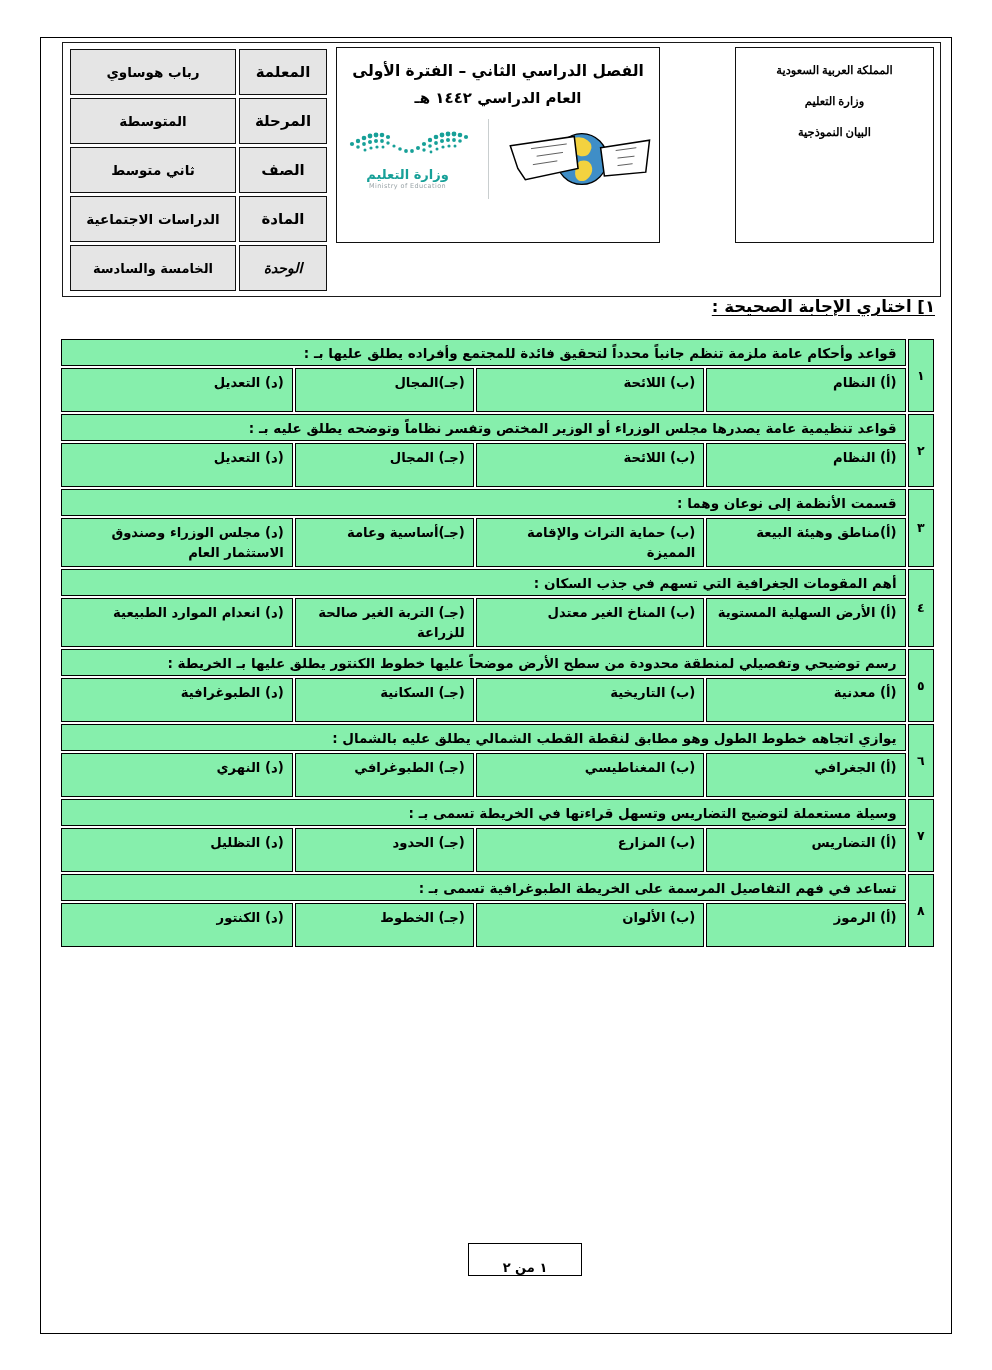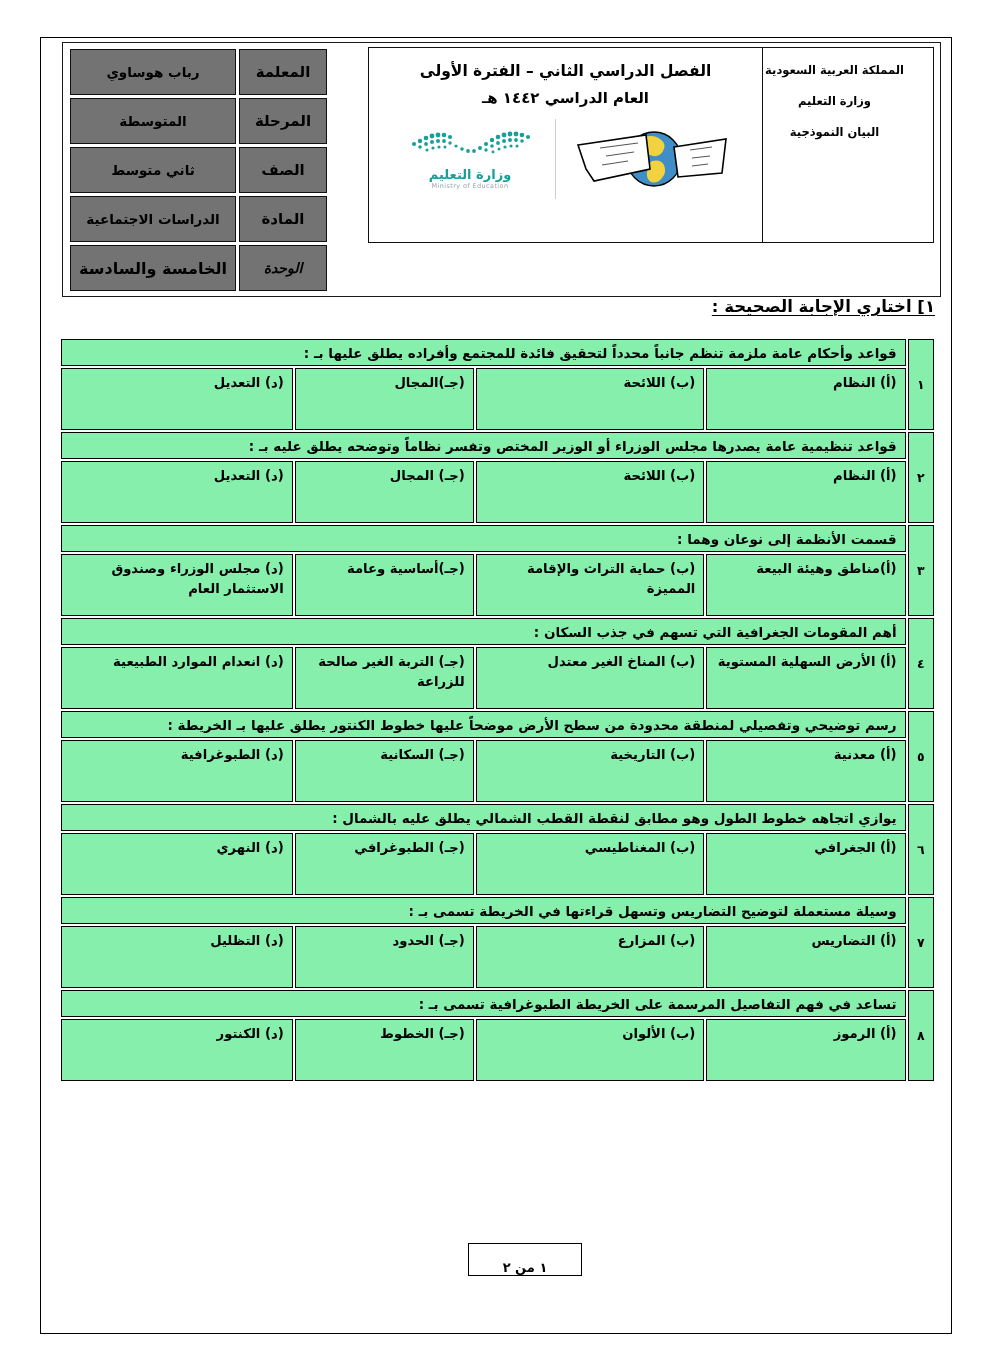--- a/index.html
+++ b/index.html
@@ -3,47 +3,47 @@
 <meta charset="utf-8">
 <style>
   html,body{margin:0;padding:0;background:#ffffff;}
   body{width:992px;height:1370px;position:relative;font-family:"DejaVu Sans",sans-serif;color:#000;}
   .sheet{position:absolute;inset:0;background:#fff;}
   .frame{position:absolute;left:40px;top:37px;width:910px;height:1295px;border:1.5px solid #000;}
 
   
   .hdr-outer{position:absolute;left:62px;top:42px;width:877px;height:253px;border:1.5px solid #1a1a1a;}
   .box{position:absolute;border:1.8px solid #111;background:#fff;box-sizing:border-box;}
-  .hdr-right{left:735px;top:47px;width:199px;height:196px;text-align:center;font-weight:700;font-size:11.5px;line-height:1.55;padding-top:14px;}
+  .hdr-right{left:735px;top:47px;width:199px;height:196px;text-align:center;font-weight:700;font-size:11.5px;line-height:1.55;padding-top:14px;font-family:Liberation Serif, serif;}
   .hdr-right div{margin-bottom:13px;padding:0 6px;}
-  .hdr-mid{left:336px;top:47px;width:395px;height:196px;text-align:center;margin-left:32px;}
+  .hdr-mid{left:336px;top:47px;width:324px;height:196px;text-align:center;}
   .hdr-mid .t1{font-weight:700;font-size:15.5px;margin-top:14px;}
   .hdr-mid .t2{font-weight:700;font-size:15px;margin-top:9px;}
   .logo-row{direction:ltr;display:flex;align-items:center;justify-content:center;gap:10px;margin-top:10px;}
   .moe{width:150px;text-align:center;}
   .moe .moe-ar{color:#17a098;font-weight:700;font-size:13px;margin-top:1px;}
   .moe .moe-en{color:#9aa4a8;font-size:6.5px;letter-spacing:.4px;}
   .logo-divider{width:1px;height:80px;background:#c9cecf;}
   .hdr-bank{left:336px;top:247px;width:598px;height:44px;font-weight:700;font-size:13.5px;text-align:right;padding:6px 8px 0 0;}
   .info-tbl{position:absolute;left:67px;top:46px;width:263px;border-collapse:separate;border-spacing:3px;direction:rtl;}
-  .info-tbl td{border:1.8px solid #111;font-weight:700;vertical-align:middle;background:#737373;}
+  .info-tbl td{border:1.8px solid #111;font-weight:700;vertical-align:middle;background:#e5e5e5;}
   .info-tbl td.lbl{width:84px;height:42px;text-align:center;font-size:15px;}
   .info-tbl td.val{text-align:center;font-size:13.5px;}
-  .info-tbl tr.small td.val{font-size:16px;}
+  .info-tbl tr.small td.val{font-size:13px;}
   .info-tbl tr.small td.lbl{font-size:14px;font-style:italic;}
 
   
   .section-heading{position:absolute;right:57px;top:297px;font-weight:700;font-size:16.5px;text-decoration:underline;text-underline-offset:3px;}
 
   
   .qtbl{position:absolute;left:59px;top:337px;width:877px;border-collapse:separate;border-spacing:2.5px;direction:rtl;}
   .qtbl td{border:1.5px solid #000;box-sizing:border-box;background:#86efac;}
   .qtbl td.qnum{width:26px;text-align:center;font-weight:700;font-size:12.5px;vertical-align:middle;}
   .qtbl td.qtext{text-align:right;font-weight:700;font-size:13.5px;padding:5px 8px 4px 4px;height:26px;vertical-align:top;}
-  .qtbl td.opt{text-align:right;font-weight:700;font-size:13.2px;padding:4px 8px 2px 4px;height:62px;vertical-align:top;line-height:1.55;}
+  .qtbl td.opt{text-align:right;font-weight:700;font-size:13.2px;padding:4px 8px 2px 4px;height:44px;vertical-align:top;line-height:1.55;}
   .qtbl td.oa{width:196px;} .qtbl td.ob{width:225px;} .qtbl td.oc{width:176px;text-align:right;} .qtbl td.od{width:228px;}
 
   
   .pagebox{position:absolute;left:468px;top:1243px;width:112px;height:31px;border:1.5px solid #000;display:flex;align-items:flex-end;justify-content:center;font-weight:700;font-size:13px;}
 </style>
 </head>
 <body>
 
 <div class="sheet">
   <div class="frame"></div>

